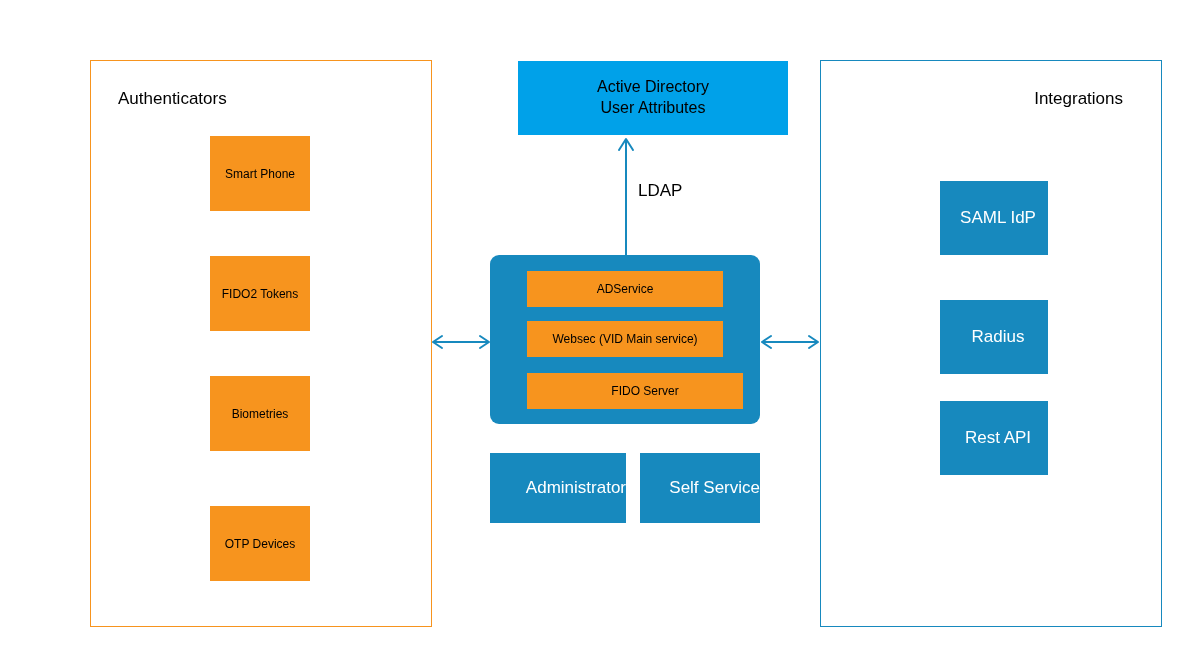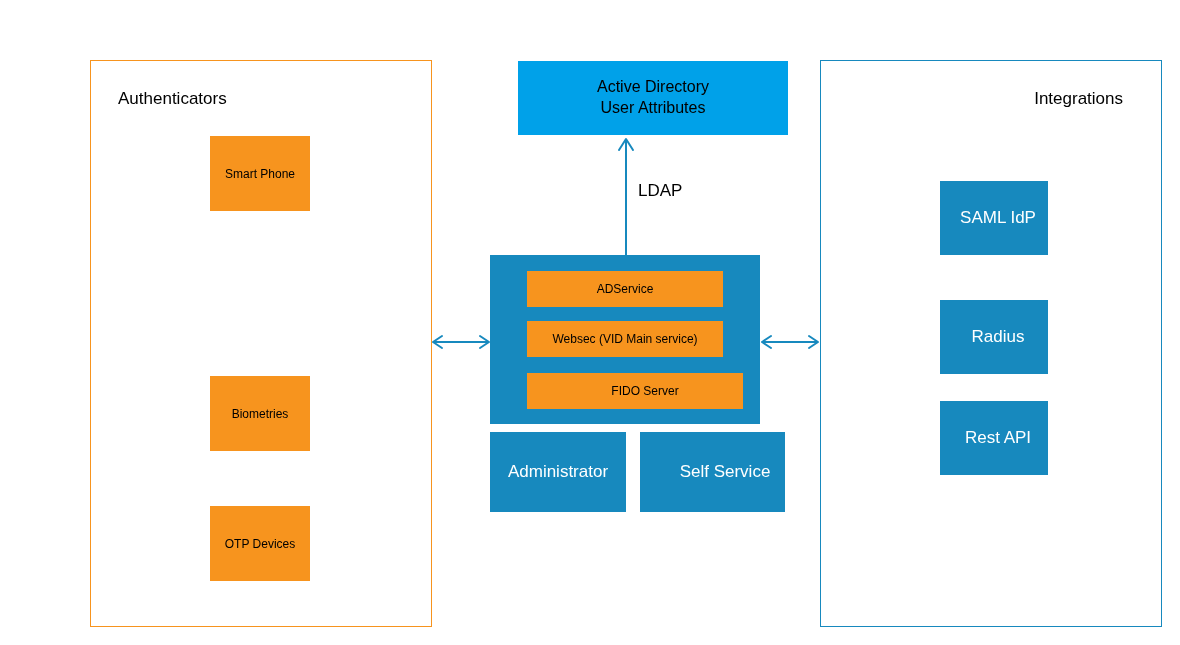--- a/index.html
+++ b/index.html
@@ -39,52 +39,56 @@
   
   .ad-box {
     position: absolute; left: 490px; top: 61px; width: 270px; height: 74px;
     background: var(--light-blue); color: #000;
     display: flex; flex-direction: column; align-items: center; justify-content: center;
     font-size: 16px; line-height: 1.3; text-align: center; margin-left: 28px;
   }
   .main-box {
     position: absolute; left: 490px; top: 255px; width: 270px; height: 169px;
     background: var(--teal-blue);
+    border-radius: 9px;
   }
   .main-box .obox { left: 37px; width: 196px; height: 36px; }
   .svc-0 { top: 16px; }
   .svc-1 { top: 66px; }
   .svc-2 { top: 118px; padding-left: 20px; }
 
   .console-box {
-    position: absolute; top: 432px; height: 80px;
+    position: absolute; top: 453px; height: 70px;
     background: var(--teal-blue); color: #fff;
-    display: flex; align-items: center; justify-content: center;
+    display: flex; align-items: center; justify-content: flex-end;
     font-size: 17px; text-align: center;
   }
   .console-admin { left: 490px; width: 136px; }
-  .console-self  { left: 640px; width: 120px; padding-left: 25px; }
+  .console-self  { left: 640px; width: 120px; }
 
   .ldap-label { position: absolute; left: 638px; top: 181px; font-size: 17px; color: #000; }
 
   .arrow-svg { position: absolute; overflow: visible; }
   .arrow-svg line, .arrow-svg polyline {
     stroke: var(--teal-blue); stroke-width: 2; fill: none;
     stroke-linecap: round; stroke-linejoin: round;
   }
 </style>
 </head>
 <body>
 
 <div class="canvas">
 
   <div class="panel panel-left">
     <div class="panel-title tl">Authenticators</div>
     <div class="obox" style="top:75px">
       <span>Smart Phone</span>
+    </div>
+    <div class="obox" style="top:195px">
+      <span>FIDO2 Tokens</span>
     </div>
     <div class="obox" style="top:315px">
       <span>Biometries</span>
     </div>
     <div class="obox" style="top:445px">
       <span>OTP Devices</span>
     </div>
   </div>
 
   <div class="ad-box">

